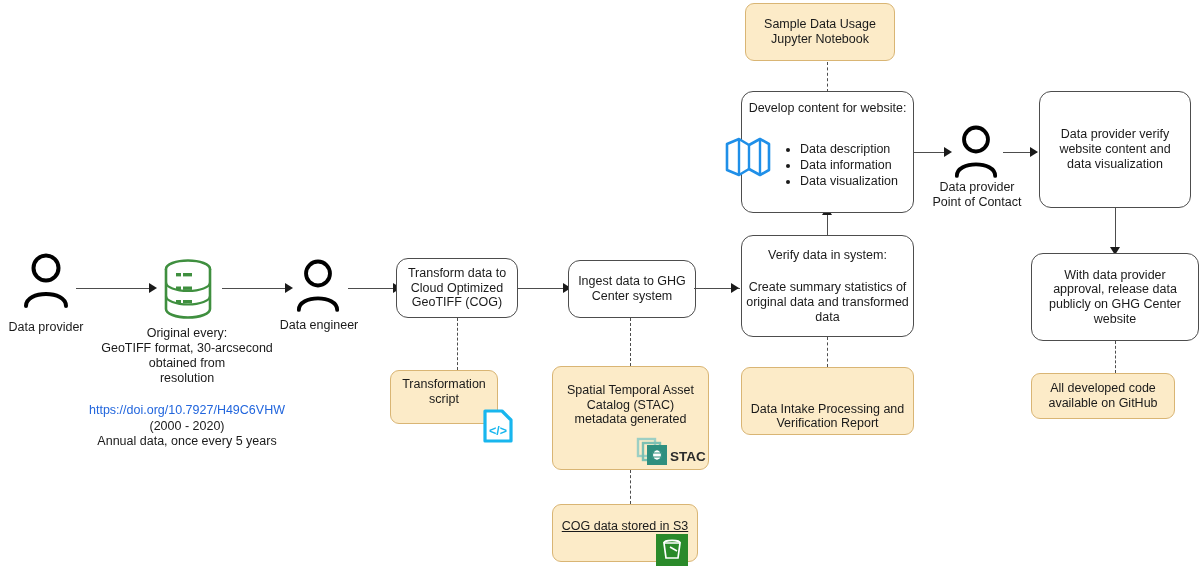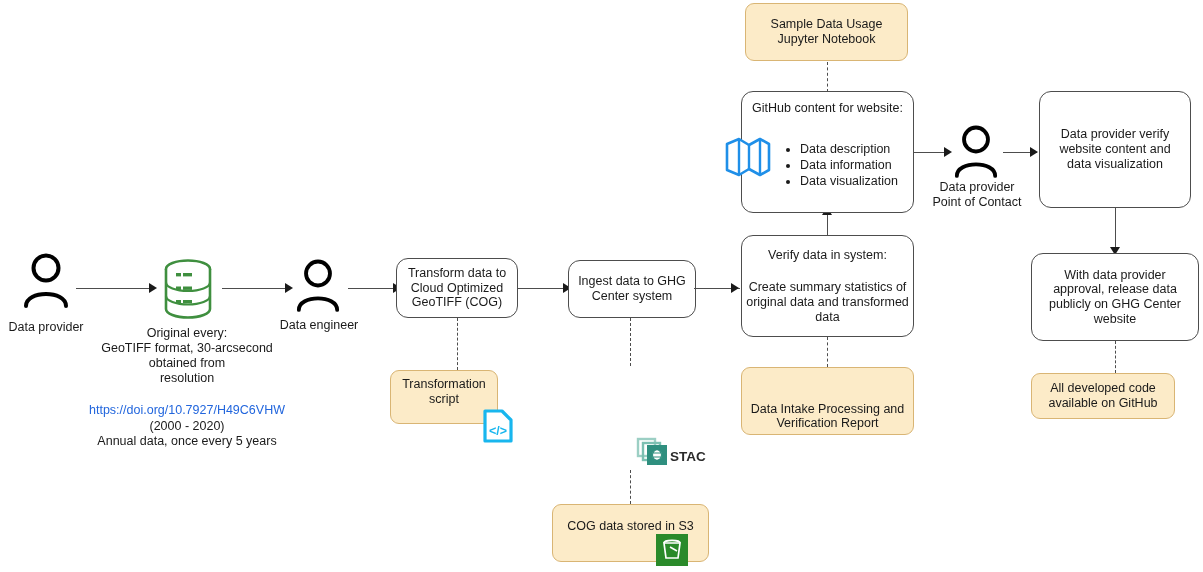--- a/index.html
+++ b/index.html
@@ -104,33 +104,36 @@
   </svg>
 
   <div class="ln h" style="left:518px;top:288px;width:46px;"></div>
   <div class="ar ar-r" style="left:563px;top:283px;"></div>
 
   <div class="node proc" style="left:568px;top:260px;width:128px;height:58px;">
     <span class="txt">Ingest data to GHG Center system</span>
   </div>
   <div class="dash-v" style="left:630px;top:318px;height:48px;"></div>
 
+  <div class="node doc" style="left:552px;top:366px;width:157px;height:104px;">
+    <span class="txt" style="margin-bottom:26px;">Spatial Temporal Asset Catalog (STAC) metadata generated</span>
+  </div>
   <svg class="ico" style="left:636px;top:437px;" width="78" height="30" viewBox="0 0 78 30">
     <rect x="2" y="2" width="17" height="17" fill="none" stroke="#9ccfc4" stroke-width="2.4"></rect>
     <rect x="7" y="6" width="17" height="17" fill="none" stroke="#7cc0b2" stroke-width="2.4"></rect>
     <rect x="12" y="9" width="18" height="18" fill="#2f8f7f" stroke="#2f8f7f" stroke-width="2"></rect>
     <circle cx="21" cy="18" r="5.6" fill="#ffffff"></circle>
     <circle cx="21" cy="18" r="5.6" fill="none" stroke="#2f8f7f" stroke-width="1.2"></circle>
     <path d="M15.6 16 h10.8 M15.6 20 h10.8 M21 12.4 a7 6 0 0 1 0 11.2 a7 6 0 0 1 0 -11.2" fill="none" stroke="#2f8f7f" stroke-width="1.1"></path>
     <text x="34" y="24" font-size="13.5" font-family="Liberation Sans, sans-serif" font-weight="bold" fill="#2b2b2b">STAC</text>
   </svg>
 
   <div class="dash-v" style="left:630px;top:470px;height:34px;"></div>
 
-  <div class="node doc" style="left:552px;top:504px;width:157px;height:58px;">
+  <div class="node doc" style="left:552px;top:504px;width:146px;height:58px;text-decoration:underline;">
     <span class="txt" style="margin-bottom:14px;">COG data stored in S3</span>
   </div>
   <svg class="ico" style="left:656px;top:534px;" width="32" height="32" viewBox="0 0 32 32">
     <rect x="0" y="0" width="32" height="32" fill="#2a8a2a"></rect>
     <path d="M8 9 h16 l-2 15 h-12 z" fill="none" stroke="#ffffff" stroke-width="1.7"></path>
     <path d="M8 9 a8 2.6 0 0 1 16 0" fill="none" stroke="#ffffff" stroke-width="1.7"></path>
     <path d="M14 13 l7 4" stroke="#ffffff" stroke-width="1.5"></path>
   </svg>
 
   <div class="ln h" style="left:694px;top:288px;width:46px;"></div>
@@ -144,36 +147,36 @@
 
   <div class="node doc" style="left:741px;top:367px;width:173px;height:68px;align-items:flex-end;">
     <span class="txt">Data Intake Processing and Verification Report</span>
   </div>
 
   <div class="ln v" style="left:827px;top:214px;height:22px;"></div>
   <div class="ar ar-u" style="left:822px;top:207px;"></div>
 
   <div class="node proc" style="left:741px;top:91px;width:173px;height:122px;">
     <div class="txt" style="position:relative;height:100%;">
-      <div class="devtitle">GitHub content for website:</div>
+      <div class="devtitle">Develop content for website:</div>
       <ul class="bullets" style="position:absolute;left:0;top:40px;width:100%;">
         <li>Data description</li>
         <li>Data information</li>
         <li>Data visualization</li>
       </ul>
     </div>
   </div>
   <svg class="ico" style="left:724px;top:136px;" width="48" height="42" viewBox="0 0 48 42">
     <path d="M3 8 L15 3 L25 9 L36 3 L45 8 L45 34 L36 39 L25 33 L15 39 L3 34 Z" fill="#ffffff" stroke="#1f8fe8" stroke-width="2.6" stroke-linejoin="round"></path>
     <path d="M15 3 V39 M25 9 V33 M36 3 V39" stroke="#1f8fe8" stroke-width="2.4"></path>
   </svg>
 
   <div class="dash-v" style="left:827px;top:62px;height:30px;"></div>
 
-  <div class="node doc" style="left:745px;top:3px;width:163px;height:58px;">
+  <div class="node doc" style="left:745px;top:3px;width:150px;height:58px;">
     <span class="txt">Sample Data Usage Jupyter Notebook</span>
   </div>
 
   <div class="ln h" style="left:914px;top:152px;width:36px;"></div>
   <div class="ar ar-r" style="left:944px;top:147px;"></div>
 
   <svg class="ico" style="left:953px;top:124px;" width="46" height="54" viewBox="0 0 48 56">
     <circle cx="24" cy="16" r="12.5" fill="none" stroke="#000" stroke-width="4"></circle>
     <path d="M4 54 C4 38 44 38 44 54" fill="none" stroke="#000" stroke-width="4" stroke-linecap="round"></path>
   </svg>

